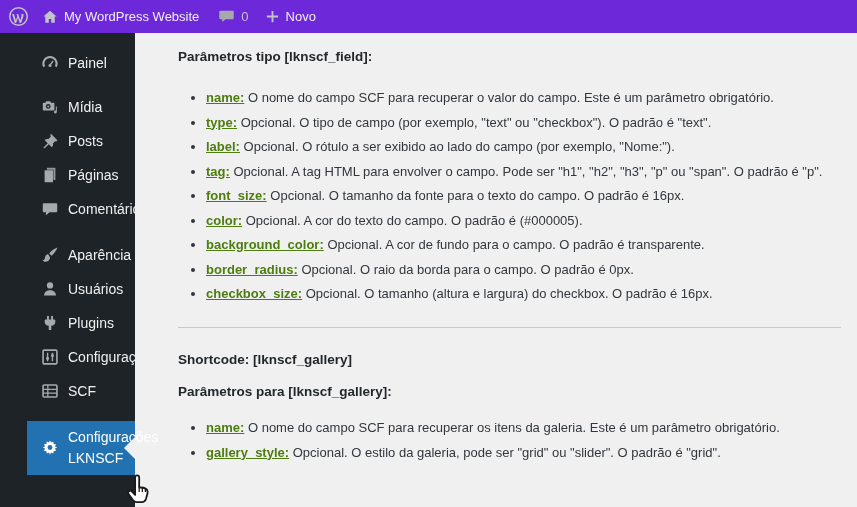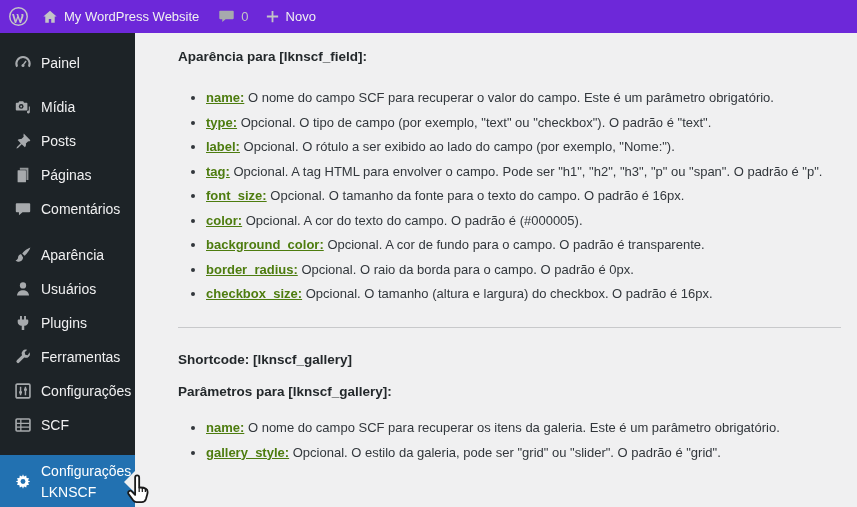--- a/index.html
+++ b/index.html
@@ -13,21 +13,21 @@
   .ab-item { display:flex; align-items:center; gap:6px; color:#f0f0f1; font-size:13px;
     height:33px; cursor:pointer; }
   .ab-logo { margin-right:13px; }
   .ab-site { margin-right:19px; }
   .ab-comments { margin-right:16px; }
   .ab-count { color:#c3c4c7; }
   .ab-icon { display:flex; align-items:center; }
 
   
   .sidebar { position:absolute; top:33px; left:0; width:135px; height:474px;
-    background:#1d2327; padding-top:13px; }
+    background:#1d2327; padding-top:13px;padding-left:27px; }
   .menu-item { display:flex; align-items:center; height:34px; padding-left:14px;
     color:#f0f0f1; font-size:14px; cursor:pointer; }
   .mi-icon { width:18px; height:18px; margin-right:9px; color:#a7aaad; flex:0 0 18px;
     display:flex; align-items:center; justify-content:center; }
   .mi-icon svg { width:18px; height:18px; }
   .menu-sep-1 { height:10px; } .menu-sep-2 { height:12px; } .menu-sep-3 { height:13px; }
   .menu-item.selected { background:#2271b1; color:#fff; height:54px; position:relative;
     align-items:center; }
   .menu-item.selected .mi-icon { color:#fff; }
   .menu-item.selected .mi-label { width:104px; line-height:21px; }
@@ -169,28 +169,20 @@
 
     <div class="menu-item">
       <span class="mi-icon">
         <svg viewBox="0 0 20 20" fill="currentColor">
           <path d="M13.3 2.2v3.9h1.6c.6 0 1 .4 1 1v1.8c0 2.3-1.8 4.1-4.1 4.1h-.4v4.8H8.6V13H8.2c-2.3 0-4.1-1.8-4.1-4.1V7.1c0-.6.4-1 1-1h1.6V2.2h2.1v3.9h2.4V2.2z"></path>
         </svg>
       </span>
       <span class="mi-label">Plugins</span>
     </div>
 
-    <div class="menu-item">
-      <span class="mi-icon">
-        <svg viewBox="0 0 20 20" fill="currentColor">
-          <path d="M17.4 4.7a4.5 4.5 0 0 1-6 5.8l-5.6 5.7a1.8 1.8 0 0 1-2.6-2.6l5.7-5.6a4.5 4.5 0 0 1 5.8-6L11.9 4.8l.6 2.7 2.7.6z"></path>
-        </svg>
-      </span>
-      <span class="mi-label">Ferramentas</span>
-    </div>
 
     <div class="menu-item">
       <span class="mi-icon">
         <svg viewBox="0 0 20 20">
           <rect x="2.3" y="2.3" width="15.4" height="15.4" rx="1.4" fill="none" stroke="currentColor" stroke-width="1.8"></rect>
           <path d="M7.3 5.3v9.4M12.7 5.3v9.4" stroke="currentColor" stroke-width="1.6"></path>
           <path d="M5.7 11.6h3.2M11.1 8.4h3.2" stroke="currentColor" stroke-width="2.4"></path>
         </svg>
       </span>
       <span class="mi-label">Configurações</span>
@@ -216,21 +208,21 @@
         </svg>
       </span>
       <span class="mi-label">Configurações LKNSCF</span>
       <span class="notch"></span>
     </div>
 
   </div>
 
   <div class="content">
 
-    <div class="h-section">Aparência para [lknscf_field]:</div>
+    <div class="h-section">Parâmetros tipo [lknscf_field]:</div>
 
     <ul class="param-list">
       <li><strong>name:</strong> <span>O nome do campo SCF para recuperar o valor do campo. Este é um parâmetro obrigatório.</span></li>
       <li><strong>type:</strong> <span>Opcional. O tipo de campo (por exemplo, "text" ou "checkbox"). O padrão é "text".</span></li>
       <li><strong>label:</strong> <span>Opcional. O rótulo a ser exibido ao lado do campo (por exemplo, "Nome:").</span></li>
       <li><strong>tag:</strong> <span>Opcional. A tag HTML para envolver o campo. Pode ser "h1", "h2", "h3", "p" ou "span". O padrão é "p".</span></li>
       <li><strong>font_size:</strong> <span>Opcional. O tamanho da fonte para o texto do campo. O padrão é 16px.</span></li>
       <li><strong>color:</strong> <span>Opcional. A cor do texto do campo. O padrão é (#000005).</span></li>
       <li><strong>background_color:</strong> <span>Opcional. A cor de fundo para o campo. O padrão é transparente.</span></li>
       <li><strong>border_radius:</strong> <span>Opcional. O raio da borda para o campo. O padrão é 0px.</span></li>

